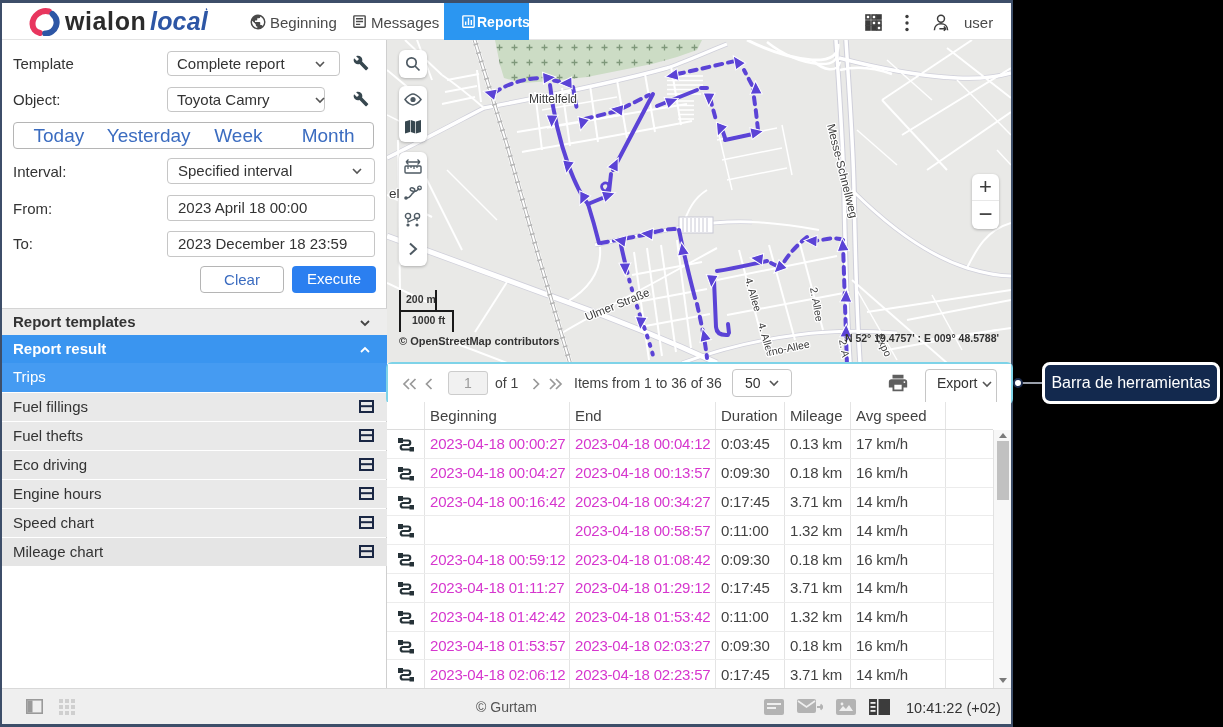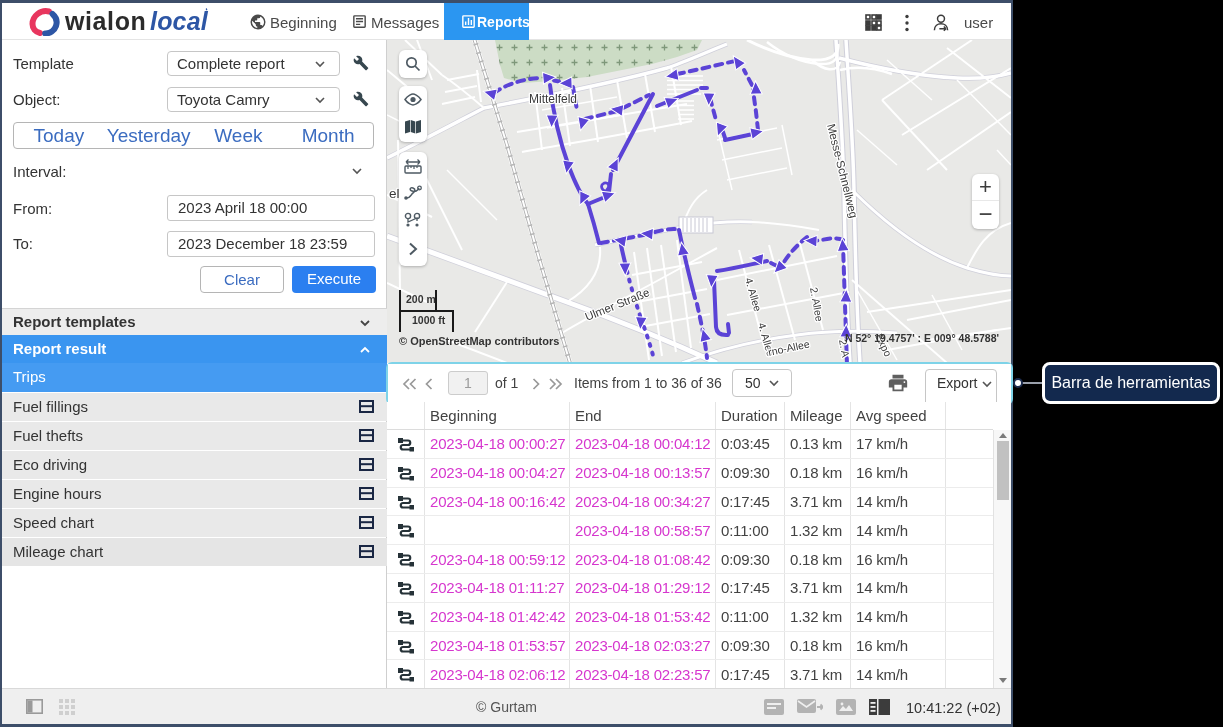--- a/index.html
+++ b/index.html
@@ -104,36 +104,37 @@
     <div class="lbl" style="top:15px">Template</div>
     <div class="ctl" style="left:165px;top:11px;width:173px;height:25px;line-height:23px;padding-left:9px">Complete report</div>
     <svg class="chev" style="left:313px;top:19px" viewBox="0 0 10 10">
         <path d="M1 3l4 4 4-4" stroke="#555" stroke-width="1.6" fill="none"></path>
       </svg>
     <svg class="wrench" style="left:351px;top:15px" viewBox="0 0 24 24">
         <path fill="#37474f" d="M22.7 19l-9.1-9.1c.9-2.3.4-5-1.5-6.9-2-2-5-2.4-7.4-1.3L9 6 6 9 1.6 4.7C.4 7.1.9 10.1 2.9 12.1c1.9 1.9 4.6 2.4 6.9 1.5l9.1 9.1c.4.4 1 .4 1.4 0l2.3-2.3c.5-.4.5-1 .1-1.4z"></path>
       </svg>
 
     <div class="lbl" style="top:51px">Object:</div>
-    <div class="ctl" style="left:165px;top:47px;width:173px;height:25px;line-height:23px;padding-left:9px">Toyota Camry</div>
+    <div class="ctl" style="left:165px;top:47px;width:158px;height:25px;line-height:23px;padding-left:9px">Toyota Camry</div>
     <svg class="chev" style="left:313px;top:55px" viewBox="0 0 10 10">
         <path d="M1 3l4 4 4-4" stroke="#555" stroke-width="1.6" fill="none"></path>
       </svg>
     <svg class="wrench" style="left:351px;top:51px" viewBox="0 0 24 24">
         <path fill="#37474f" d="M22.7 19l-9.1-9.1c.9-2.3.4-5-1.5-6.9-2-2-5-2.4-7.4-1.3L9 6 6 9 1.6 4.7C.4 7.1.9 10.1 2.9 12.1c1.9 1.9 4.6 2.4 6.9 1.5l9.1 9.1c.4.4 1 .4 1.4 0l2.3-2.3c.5-.4.5-1 .1-1.4z"></path>
       </svg>
 
     <div id="tabs">
         <div>Today</div>
         <div>Yesterday</div>
         <div>Week</div>
         <div>Month</div>
       </div>
 
     <div class="lbl" style="top:123px">Interval:</div>
+    <div class="ctl" style="left:165px;top:118px;width:208px;height:26px;line-height:24px;padding-left:10px">Specified interval</div>
     <svg class="chev" style="left:350px;top:126px" viewBox="0 0 10 10">
         <path d="M1 3l4 4 4-4" stroke="#555" stroke-width="1.6" fill="none"></path>
       </svg>
 
     <div class="lbl" style="top:160px">From:</div>
     <div class="ctl" style="left:165px;top:155px;width:208px;height:26px;line-height:24px;padding-left:10px;border-radius:3px">2023 April 18 00:00</div>
 
     <div class="lbl" style="top:195px">To:</div>
     <div class="ctl" style="left:165px;top:191px;width:208px;height:26px;line-height:24px;padding-left:10px;border-radius:3px">2023 December 18 23:59</div>
 

